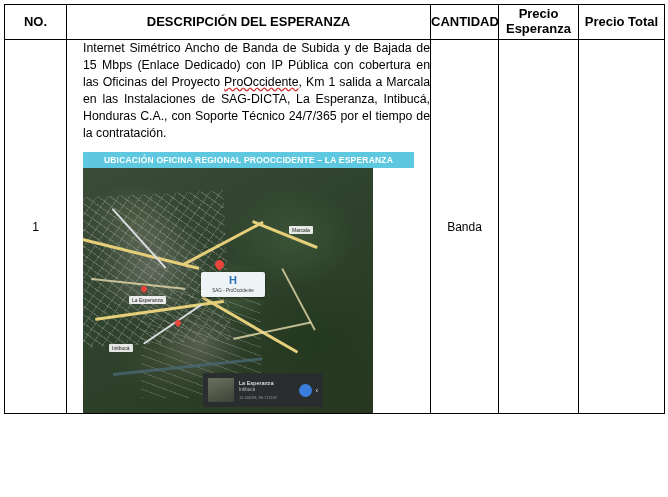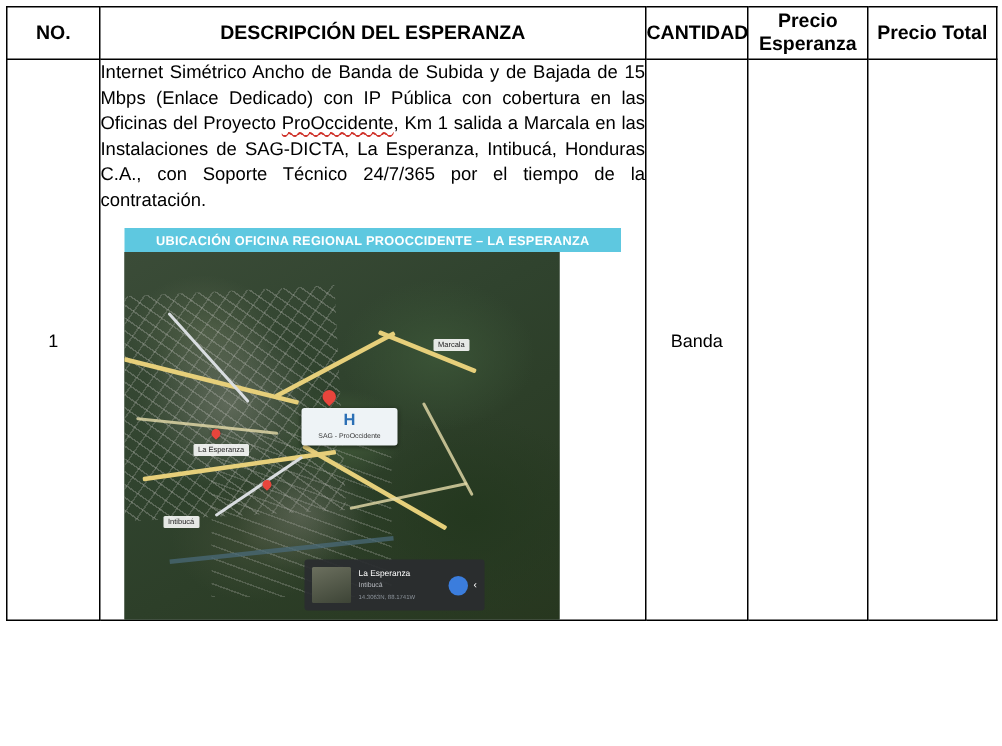--- a/index.html
+++ b/index.html
@@ -63,21 +63,21 @@
     font-size: 12px;
     vertical-align: middle;
   }
   td.cell-empty { }
 
   .desc-text {
     font-family: "Liberation Sans", sans-serif;
     font-size: 12.3px;
     line-height: 1.38;
     text-align: justify;
-    margin: 0 0 10px 0;
+    margin: 0 0 10px 16px;
   }
   .desc-text .misspell {
     text-decoration: underline;
     text-decoration-color: #d0342c;
     text-decoration-style: wavy;
     text-decoration-skip-ink: none;
   }
 
   
   .map-wrap {

